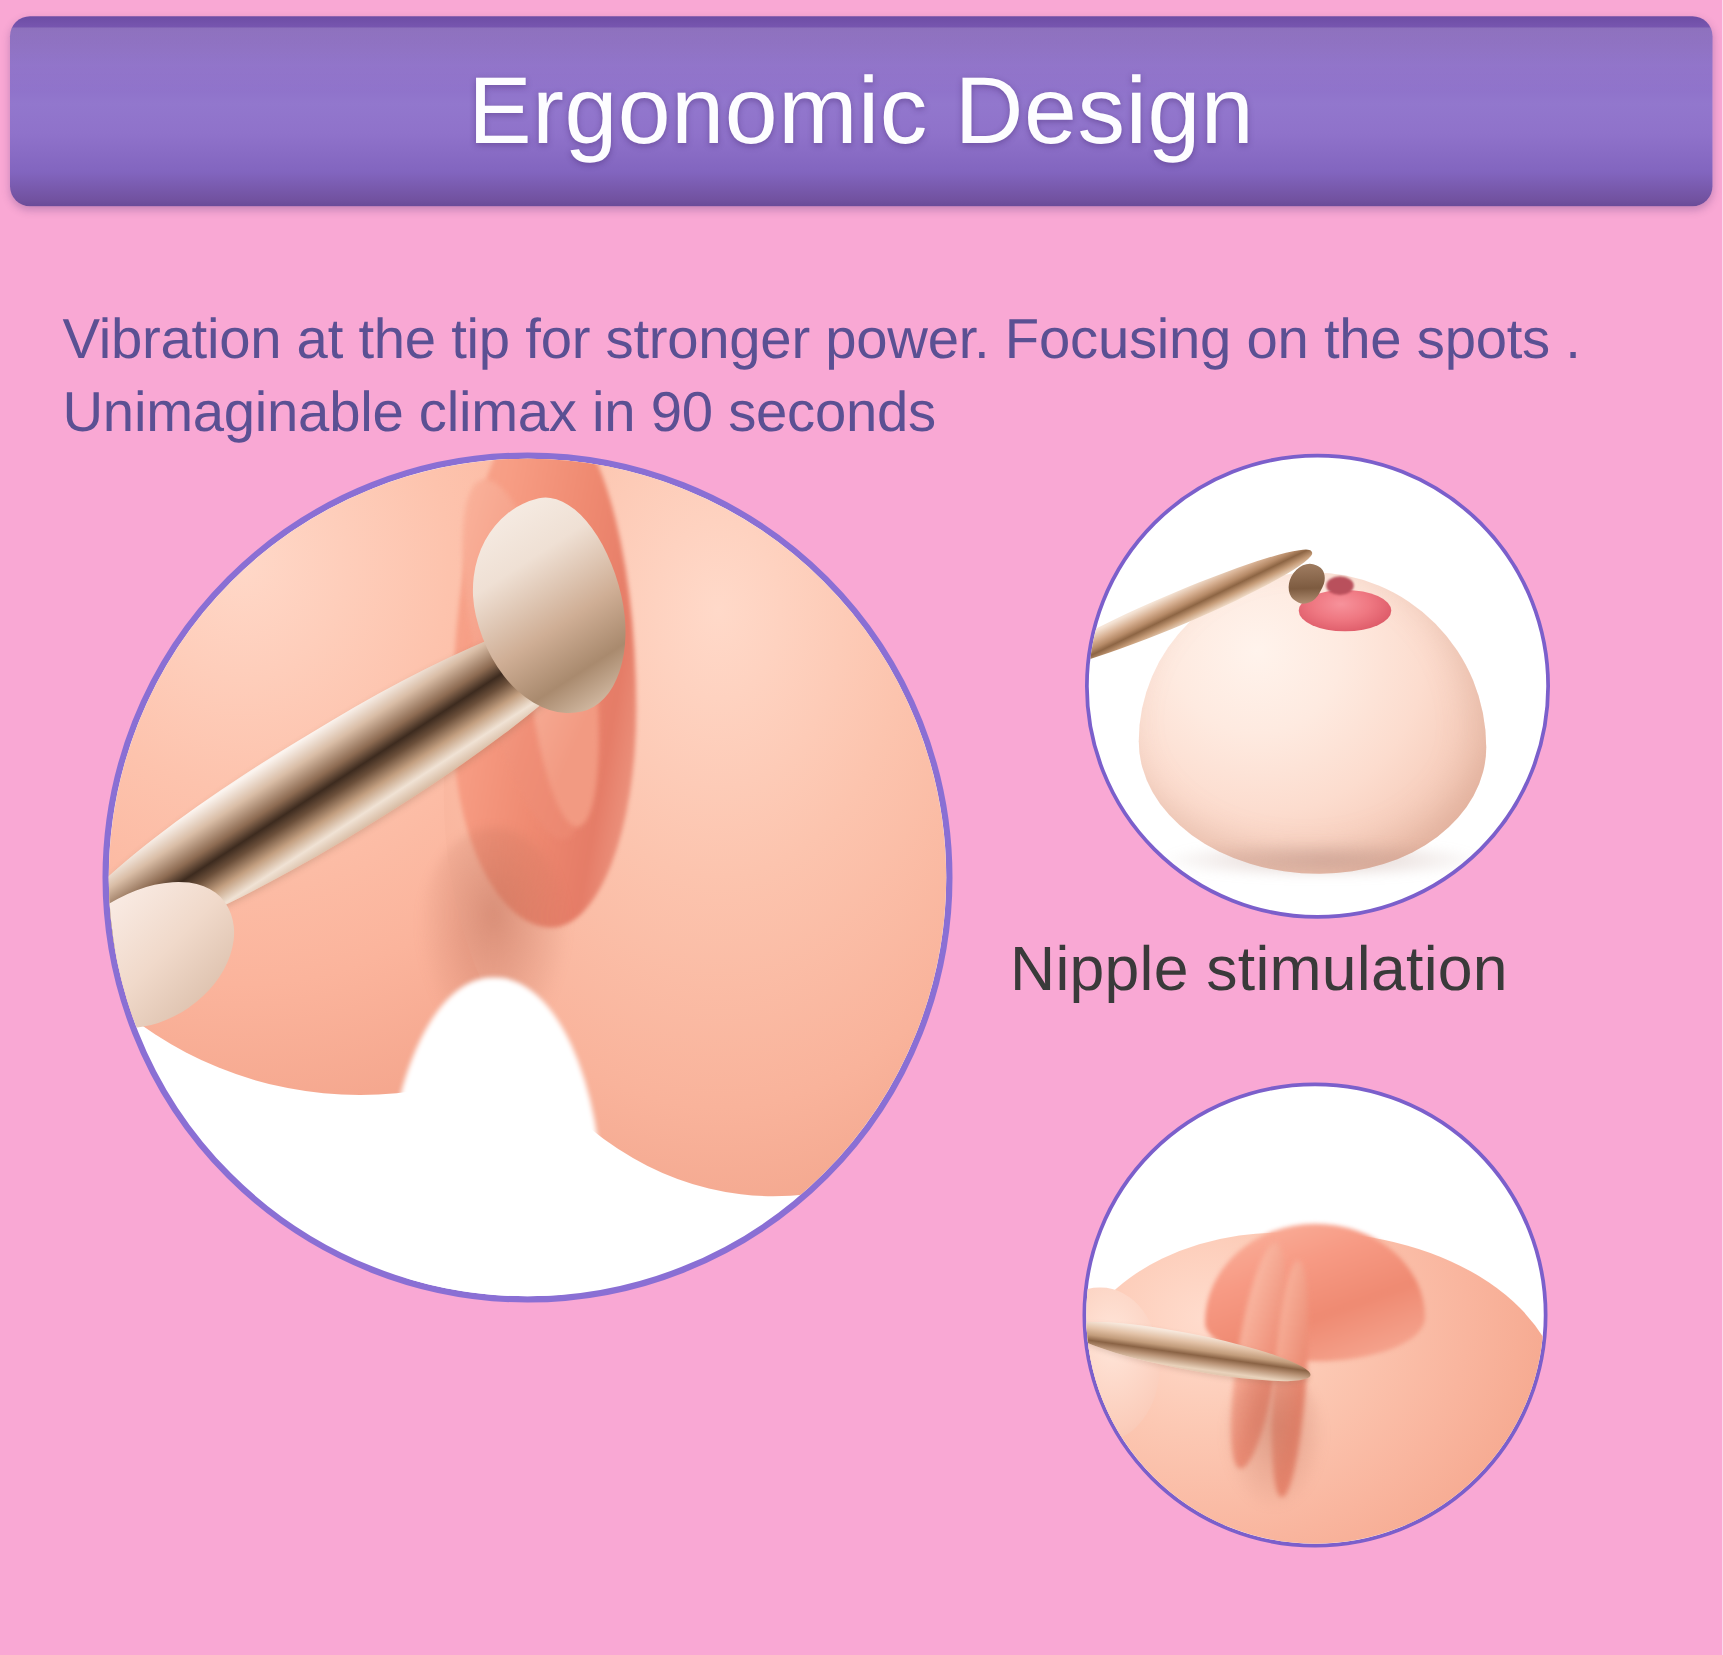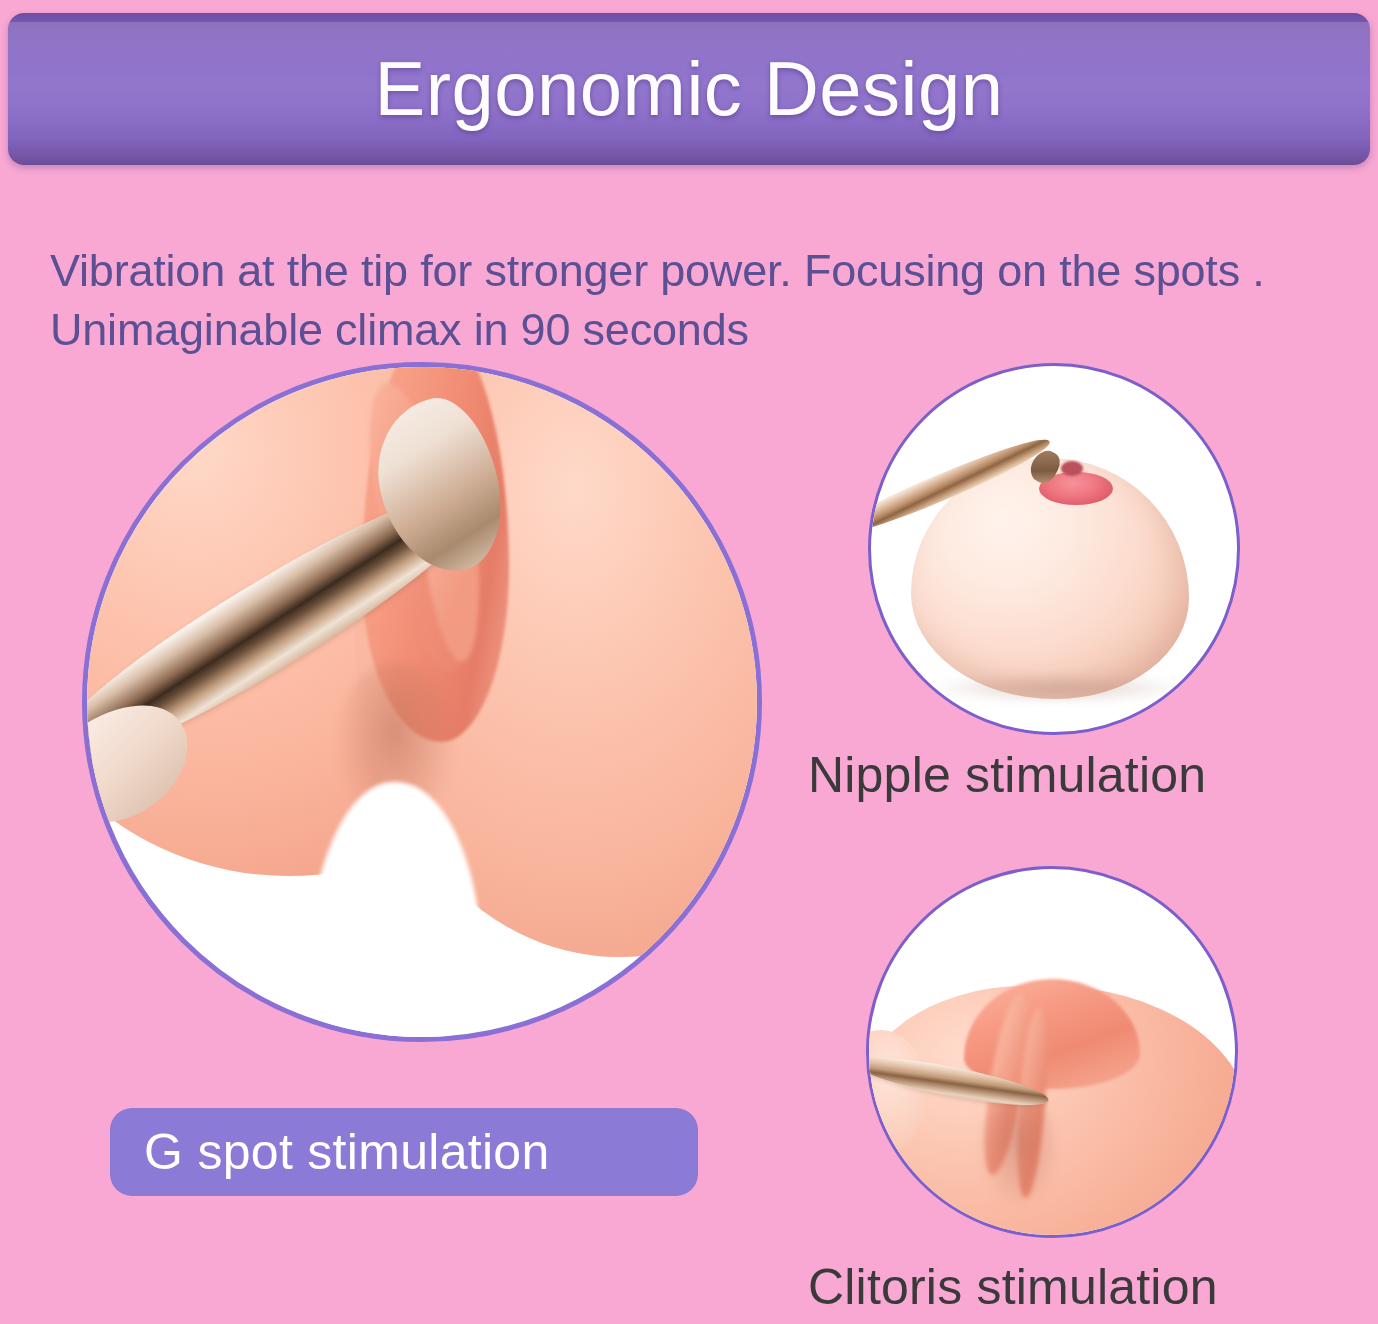--- a/index.html
+++ b/index.html
@@ -372,23 +372,20 @@
       <div class="flesh-shadow-mid"></div>
       <div class="flesh-gap"></div>
       <div class="wand-main">
         <div class="wand-body"></div>
         <div class="wand-tip"></div>
         <div class="wand-handle"></div>
       </div>
     </div>
   </div>
 
-  <div class="pill">
-    <span class="pill-label">G spot stimulation</span>
-  </div>
 
   <div class="circle circle-sm circle-nipple">
     <div class="photo">
       <div class="breast"></div>
       <div class="breast-shadow"></div>
       <div class="nipple"></div>
       <div class="nipple-tip"></div>
       <div class="wand-nip"></div>
       <div class="wand-nip-tip"></div>
     </div>
@@ -401,15 +398,14 @@
       <div class="cl-body"></div>
       <div class="cl-ridge"></div>
       <div class="cl-fold-a"></div>
       <div class="cl-fold-b"></div>
       <div class="cl-shadow"></div>
       <div class="cl-thigh"></div>
       <div class="wand-cl"></div>
     </div>
   </div>
 
-  <div class="caption caption-clitoris">Clitoris stimulation</div>
 
 </div>
 
 </body></html>

